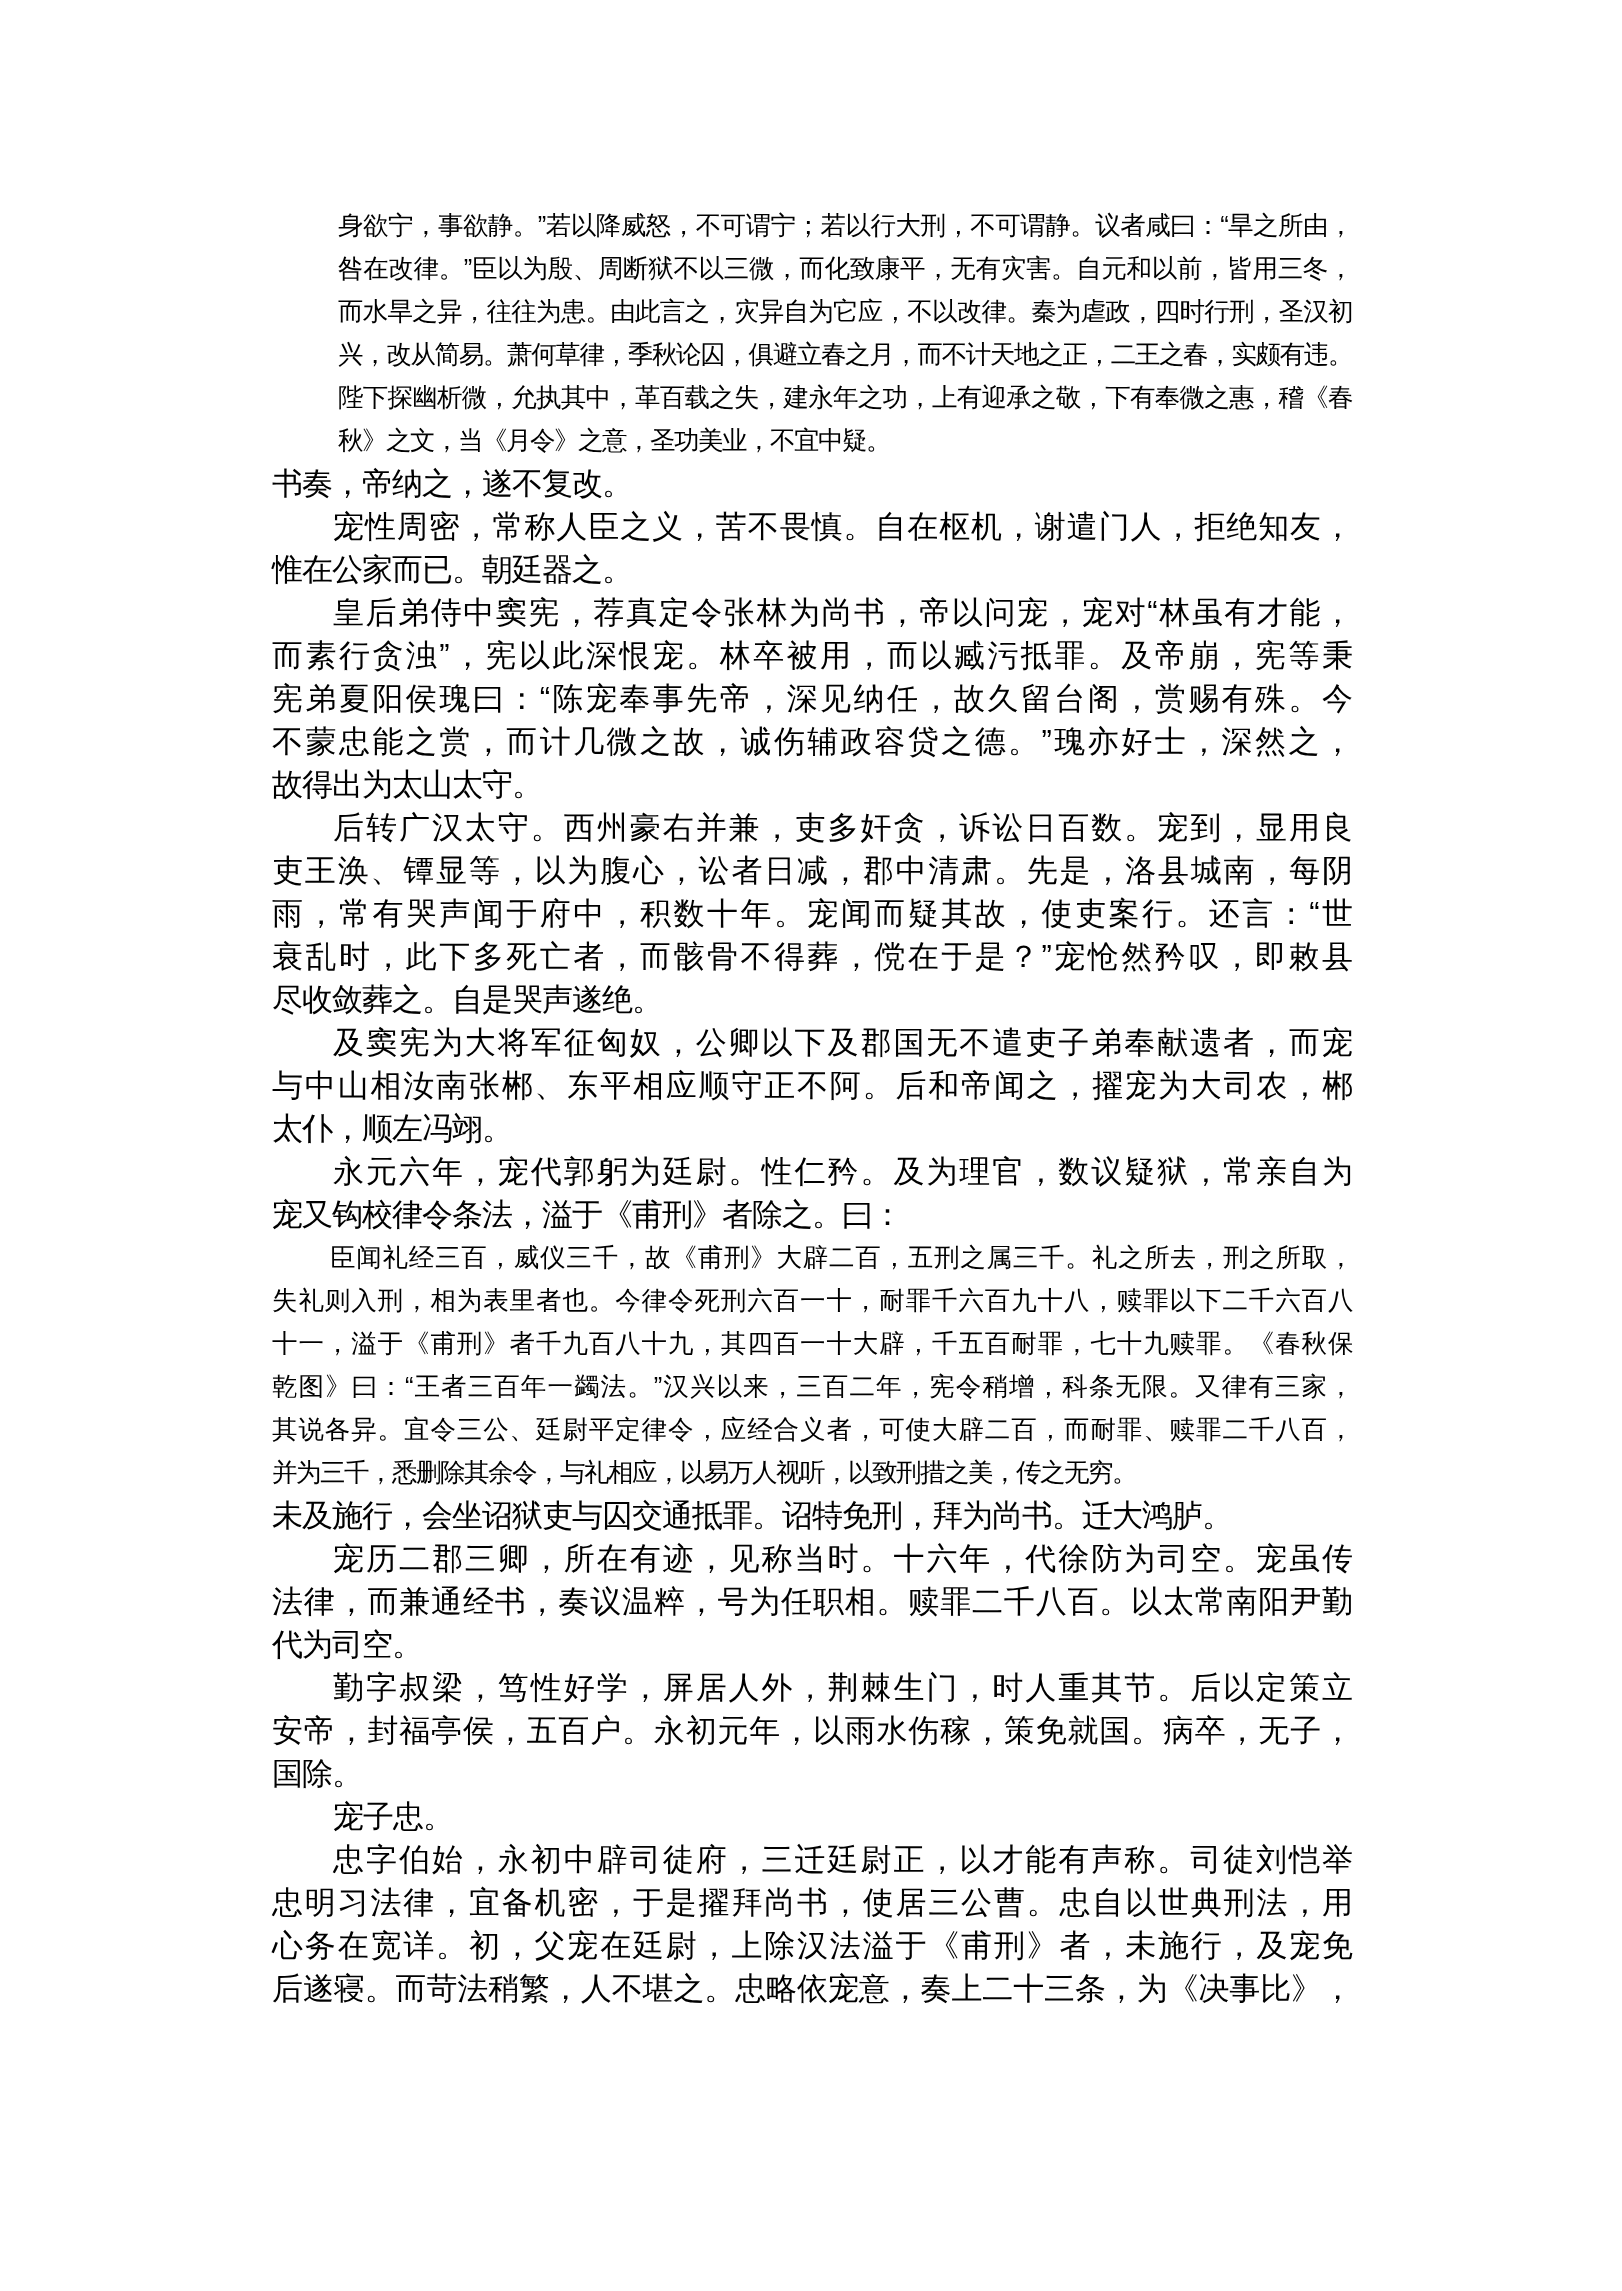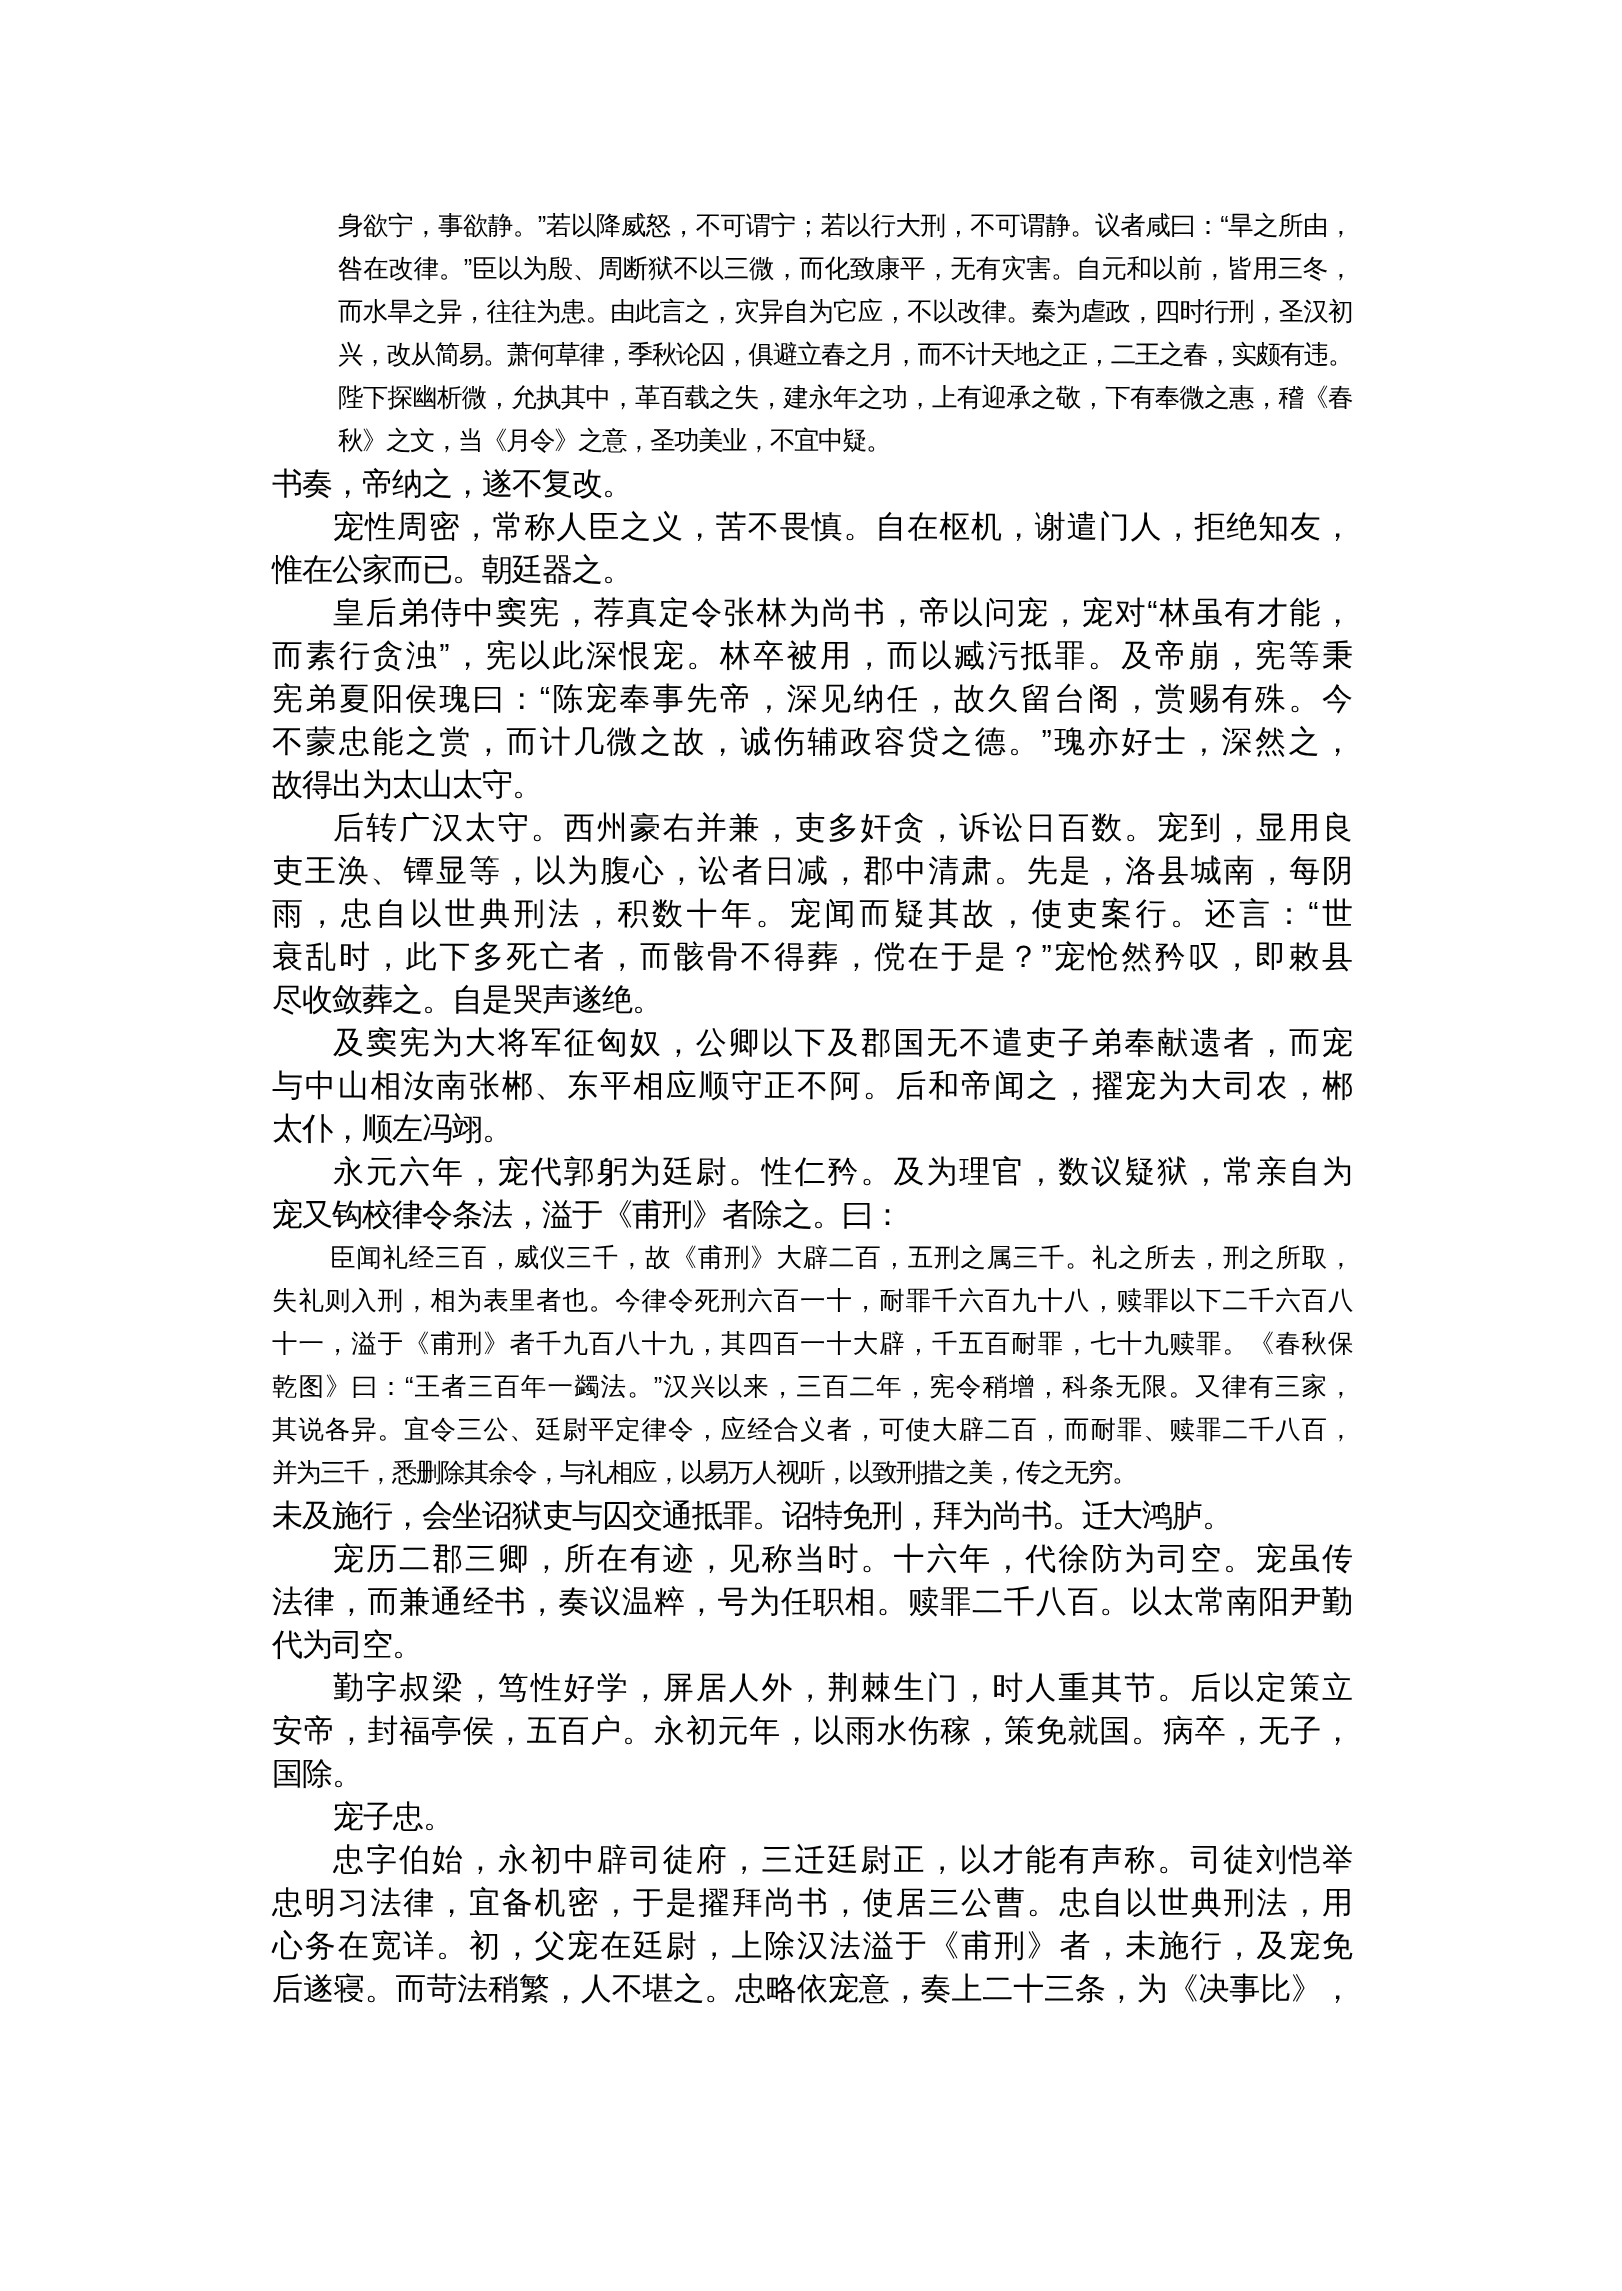--- a/index.html
+++ b/index.html
@@ -69,21 +69,21 @@
       <div class="block para">
         <div class="line indent">皇后弟侍中窦宪，荐真定令张林为尚书，帝以问宠，宠对“林虽有才能，</div>
         <div class="line">而素行贪浊”，宪以此深恨宠。林卒被用，而以臧污抵罪。及帝崩，宪等秉</div>
         <div class="line">宪弟夏阳侯瑰曰：“陈宠奉事先帝，深见纳任，故久留台阁，赏赐有殊。今</div>
         <div class="line">不蒙忠能之赏，而计几微之故，诚伤辅政容贷之德。”瑰亦好士，深然之，</div>
         <div class="line final">故得出为太山太守。</div>
       </div>
       <div class="block para">
         <div class="line indent">后转广汉太守。西州豪右并兼，吏多奸贪，诉讼日百数。宠到，显用良</div>
         <div class="line">吏王涣、镡显等，以为腹心，讼者日减，郡中清肃。先是，洛县城南，每阴</div>
-        <div class="line">雨，忠自以世典刑法，积数十年。宠闻而疑其故，使吏案行。还言：“世</div>
+        <div class="line">雨，常有哭声闻于府中，积数十年。宠闻而疑其故，使吏案行。还言：“世</div>
         <div class="line">衰乱时，此下多死亡者，而骸骨不得葬，傥在于是？”宠怆然矜叹，即敕县</div>
         <div class="line final">尽收敛葬之。自是哭声遂绝。</div>
       </div>
       <div class="block para">
         <div class="line indent">及窦宪为大将军征匈奴，公卿以下及郡国无不遣吏子弟奉献遗者，而宠</div>
         <div class="line">与中山相汝南张郴、东平相应顺守正不阿。后和帝闻之，擢宠为大司农，郴</div>
         <div class="line final">太仆，顺左冯翊。</div>
       </div>
       <div class="block para">
         <div class="line indent">永元六年，宠代郭躬为廷尉。性仁矜。及为理官，数议疑狱，常亲自为</div>

